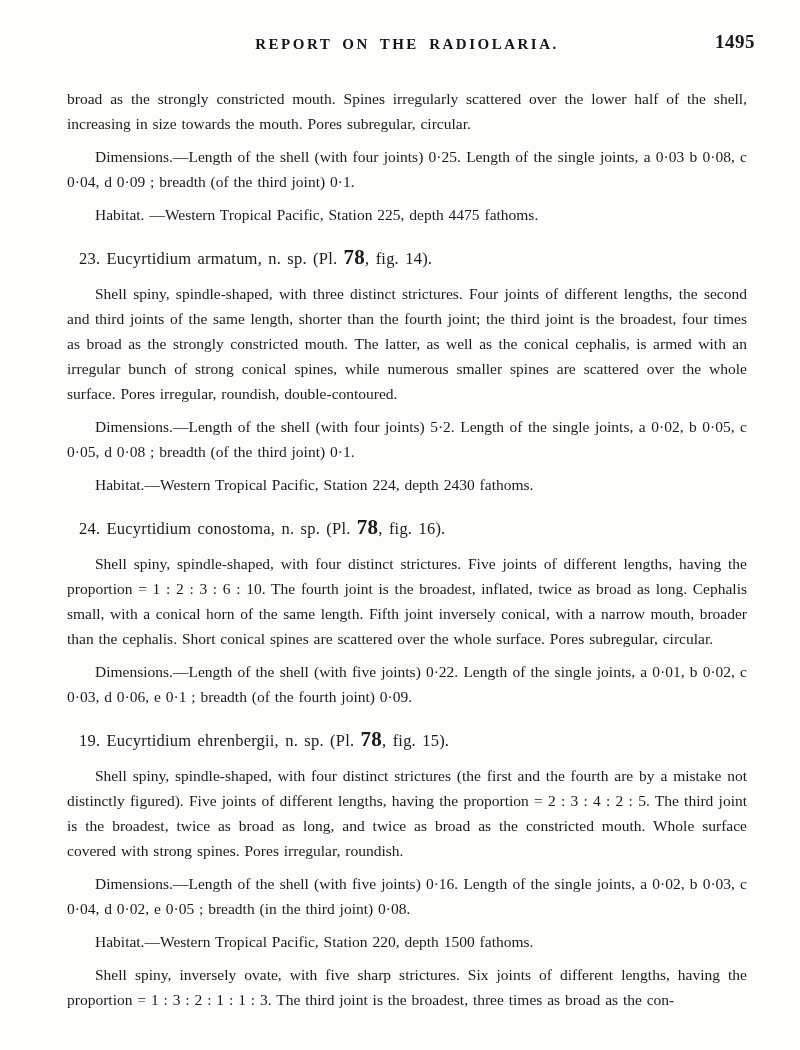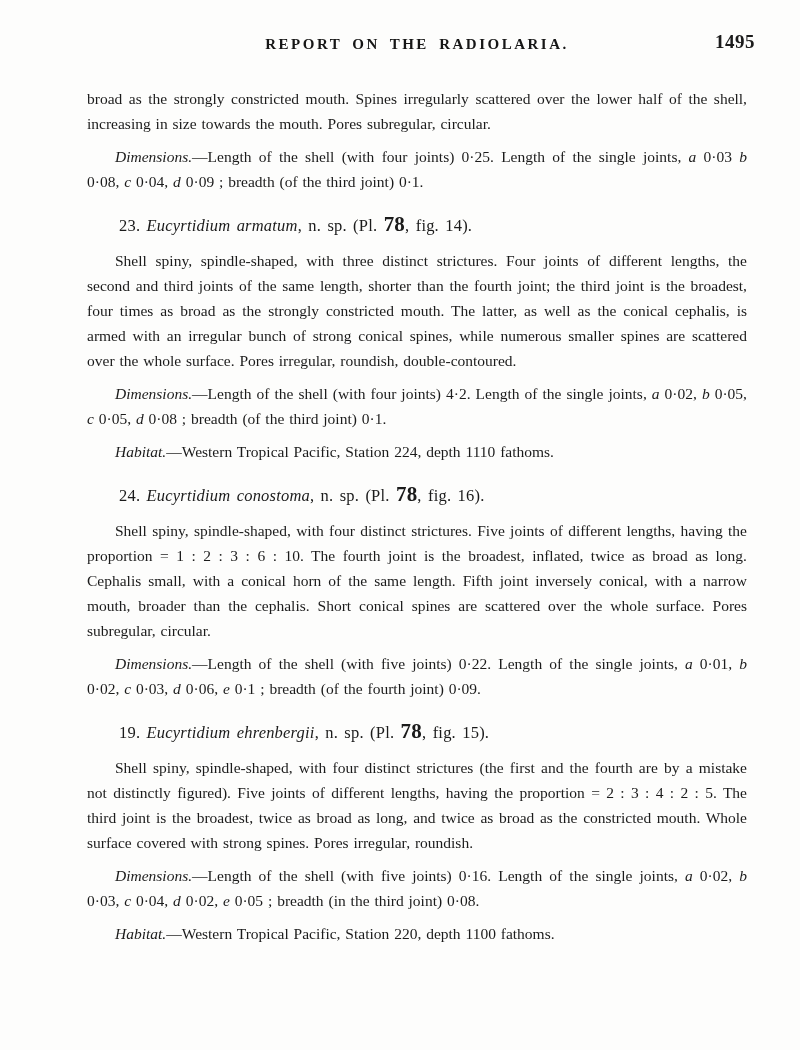--- a/index.html
+++ b/index.html
@@ -8,21 +8,21 @@
   }
   body {
     width: 800px;
     height: 1050px;
     background: #fdfdfc;
     overflow: hidden;
     font-family: "Liberation Serif", "DejaVu Serif", serif;
     color: #1b1b1b;
   }
   .page {
-    padding: 36px 45px 0 79px;
+    padding: 36px 45px 0 59px;
     position: relative;
   }
   .page-header {
     position: relative;
     height: 24px;
     margin-bottom: 26px;
   }
   .running-title {
     display: block;
     text-align: center;
@@ -45,65 +45,67 @@
     margin: 8px;
     font-size: 15.5px;
     line-height: 25px;
     text-align: justify;
     word-spacing: 1px;
   }
   p.indent {
     text-indent: 28px;
   }
   h3.species-heading {
-    margin: 18px 0 10px 40px;
+    margin: 18px 0 10px 20px;
     font-weight: normal;
     font-size: 16.5px;
     line-height: 24px;
     letter-spacing: 0.2px;
     word-spacing: 2px;
   }
-  .it { font-style: italic; }
+  .it { }
   .plate {
     font-size: 21px;
     font-weight: bold;
     font-style: normal;
   }
 </style>
 </head>
 <body>
 
 <div class="page">
 
   <div class="page-header">
     <span class="running-title">REPORT ON THE RADIOLARIA.</span>
     <span class="page-number">1495</span>
   </div>
 
   <section>
     <p class="para">broad as the strongly constricted mouth. Spines irregularly scattered over the lower half of the shell, increasing in size towards the mouth. Pores subregular, circular.</p>
     <p class="para indent"><span class="it">Dimensions.</span><span>—Length of the shell (with four joints) 0·25. Length of the single joints, </span><span class="it">a</span><span> 0·03 </span><span class="it">b</span><span> 0·08, </span><span class="it">c</span><span> 0·04, </span><span class="it">d</span><span> 0·09 ; breadth (of the third joint) 0·1.</span></p>
+    <p class="para indent"><span class="it">Habitat.</span><span> —Western Tropical Pacific, Station 225, depth 4475 fathoms.</span></p>
   </section>
 
   <section>
     <h3 class="species-heading"><span>23. </span><span class="it">Eucyrtidium armatum</span><span>, n. sp. (Pl. </span><span class="plate">78</span><span>, fig. 14).</span></h3>
     <p class="para indent">Shell spiny, spindle-shaped, with three distinct strictures. Four joints of different lengths, the second and third joints of the same length, shorter than the fourth joint; the third joint is the broadest, four times as broad as the strongly constricted mouth. The latter, as well as the conical cephalis, is armed with an irregular bunch of strong conical spines, while numerous smaller spines are scattered over the whole surface. Pores irregular, roundish, double-contoured.</p>
-    <p class="para indent"><span class="it">Dimensions.</span><span>—Length of the shell (with four joints) 4·2. Length of the single joints, </span><span class="it">a</span><span> 0·02, </span><span class="it">b</span><span> 0·05, </span><span class="it">c</span><span> 0·05, </span><span class="it">d</span><span> 0·08 ; breadth (of the third joint) 0·1.</span></p>
-    <p class="para indent"><span class="it">Habitat.</span><span>—Western Tropical Pacific, Station 224, depth 1110 fathoms.</span></p>
+    <p class="para indent"><span class="it">Dimensions.</span><span>—Length of the shell (with four joints) 5·2. Length of the single joints, </span><span class="it">a</span><span> 0·02, </span><span class="it">b</span><span> 0·05, </span><span class="it">c</span><span> 0·05, </span><span class="it">d</span><span> 0·08 ; breadth (of the third joint) 0·1.</span></p>
+    <p class="para indent"><span class="it">Habitat.</span><span>—Western Tropical Pacific, Station 224, depth 2430 fathoms.</span></p>
   </section>
 
   <section>
     <h3 class="species-heading"><span>24. </span><span class="it">Eucyrtidium conostoma</span><span>, n. sp. (Pl. </span><span class="plate">78</span><span>, fig. 16).</span></h3>
     <p class="para indent">Shell spiny, spindle-shaped, with four distinct strictures. Five joints of different lengths, having the proportion = 1 : 2 : 3 : 6 : 10. The fourth joint is the broadest, inflated, twice as broad as long. Cephalis small, with a conical horn of the same length. Fifth joint inversely conical, with a narrow mouth, broader than the cephalis. Short conical spines are scattered over the whole surface. Pores subregular, circular.</p>
     <p class="para indent"><span class="it">Dimensions.</span><span>—Length of the shell (with five joints) 0·22. Length of the single joints, </span><span class="it">a</span><span> 0·01, </span><span class="it">b</span><span> 0·02, </span><span class="it">c</span><span> 0·03, </span><span class="it">d</span><span> 0·06, </span><span class="it">e</span><span> 0·1 ; breadth (of the fourth joint) 0·09.</span></p>
   </section>
 
   <section>
     <h3 class="species-heading"><span>19. </span><span class="it">Eucyrtidium ehrenbergii</span><span>, n. sp. (Pl. </span><span class="plate">78</span><span>, fig. 15).</span></h3>
     <p class="para indent">Shell spiny, spindle-shaped, with four distinct strictures (the first and the fourth are by a mistake not distinctly figured). Five joints of different lengths, having the proportion = 2 : 3 : 4 : 2 : 5. The third joint is the broadest, twice as broad as long, and twice as broad as the constricted mouth. Whole surface covered with strong spines. Pores irregular, roundish.</p>
     <p class="para indent"><span class="it">Dimensions.</span><span>—Length of the shell (with five joints) 0·16. Length of the single joints, </span><span class="it">a</span><span> 0·02, </span><span class="it">b</span><span> 0·03, </span><span class="it">c</span><span> 0·04, </span><span class="it">d</span><span> 0·02, </span><span class="it">e</span><span> 0·05 ; breadth (in the third joint) 0·08.</span></p>
-    <p class="para indent"><span class="it">Habitat.</span><span>—Western Tropical Pacific, Station 220, depth 1100 fathoms.</span></p>
+    <p class="para indent"><span class="it">Habitat.</span><span>—Western Tropical Pacific, Station 220, depth 1500 fathoms.</span></p>
   </section>
 
   <section>
+    <p class="para indent">Shell spiny, inversely ovate, with five sharp strictures. Six joints of different lengths, having the proportion = 1 : 3 : 2 : 1 : 1 : 3. The third joint is the broadest, three times as broad as the con-</p>
   </section>
 
 </div>
 
 </body></html>

